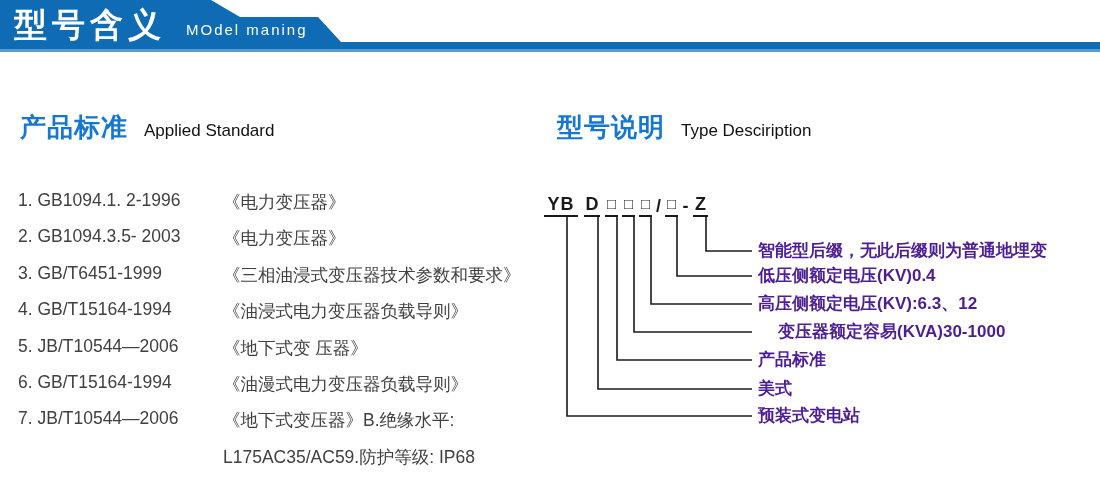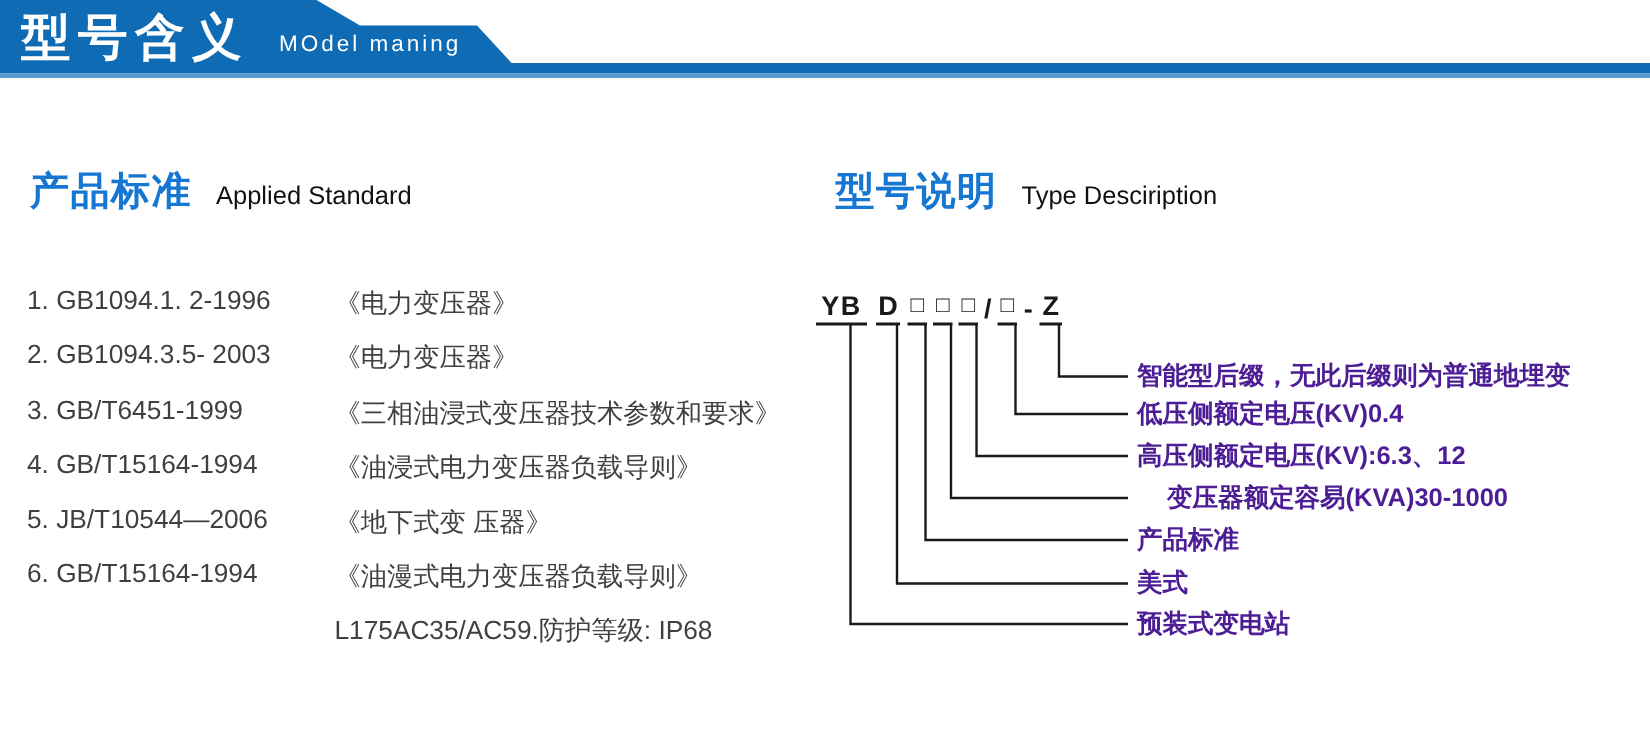--- a/index.html
+++ b/index.html
@@ -89,20 +89,24 @@
     </div>
     <div class="std-row">
       <span class="std-code">5. JB/T10544—2006</span>
       <span class="std-title">《地下式变 压器》</span>
     </div>
     <div class="std-row">
       <span class="std-code">6. GB/T15164-1994</span>
       <span class="std-title">《油漫式电力变压器负载导则》</span>
     </div>
     <div class="std-row">
+      <span class="std-code">7. JB/T10544—2006</span>
+      <span class="std-title">《地下式变压器》B.绝缘水平:</span>
+    </div>
+    <div class="std-row">
       <span class="std-code"></span>
       <span class="std-title">L175AC35/AC59.防护等级: IP68</span>
     </div>
   </div>
 
   <div class="mc">
     <span class="yb ul">YB</span>
     <span class="d  ul">D</span>
     <span class="bx b1 ul">□</span>
     <span class="bx ul">□</span>

